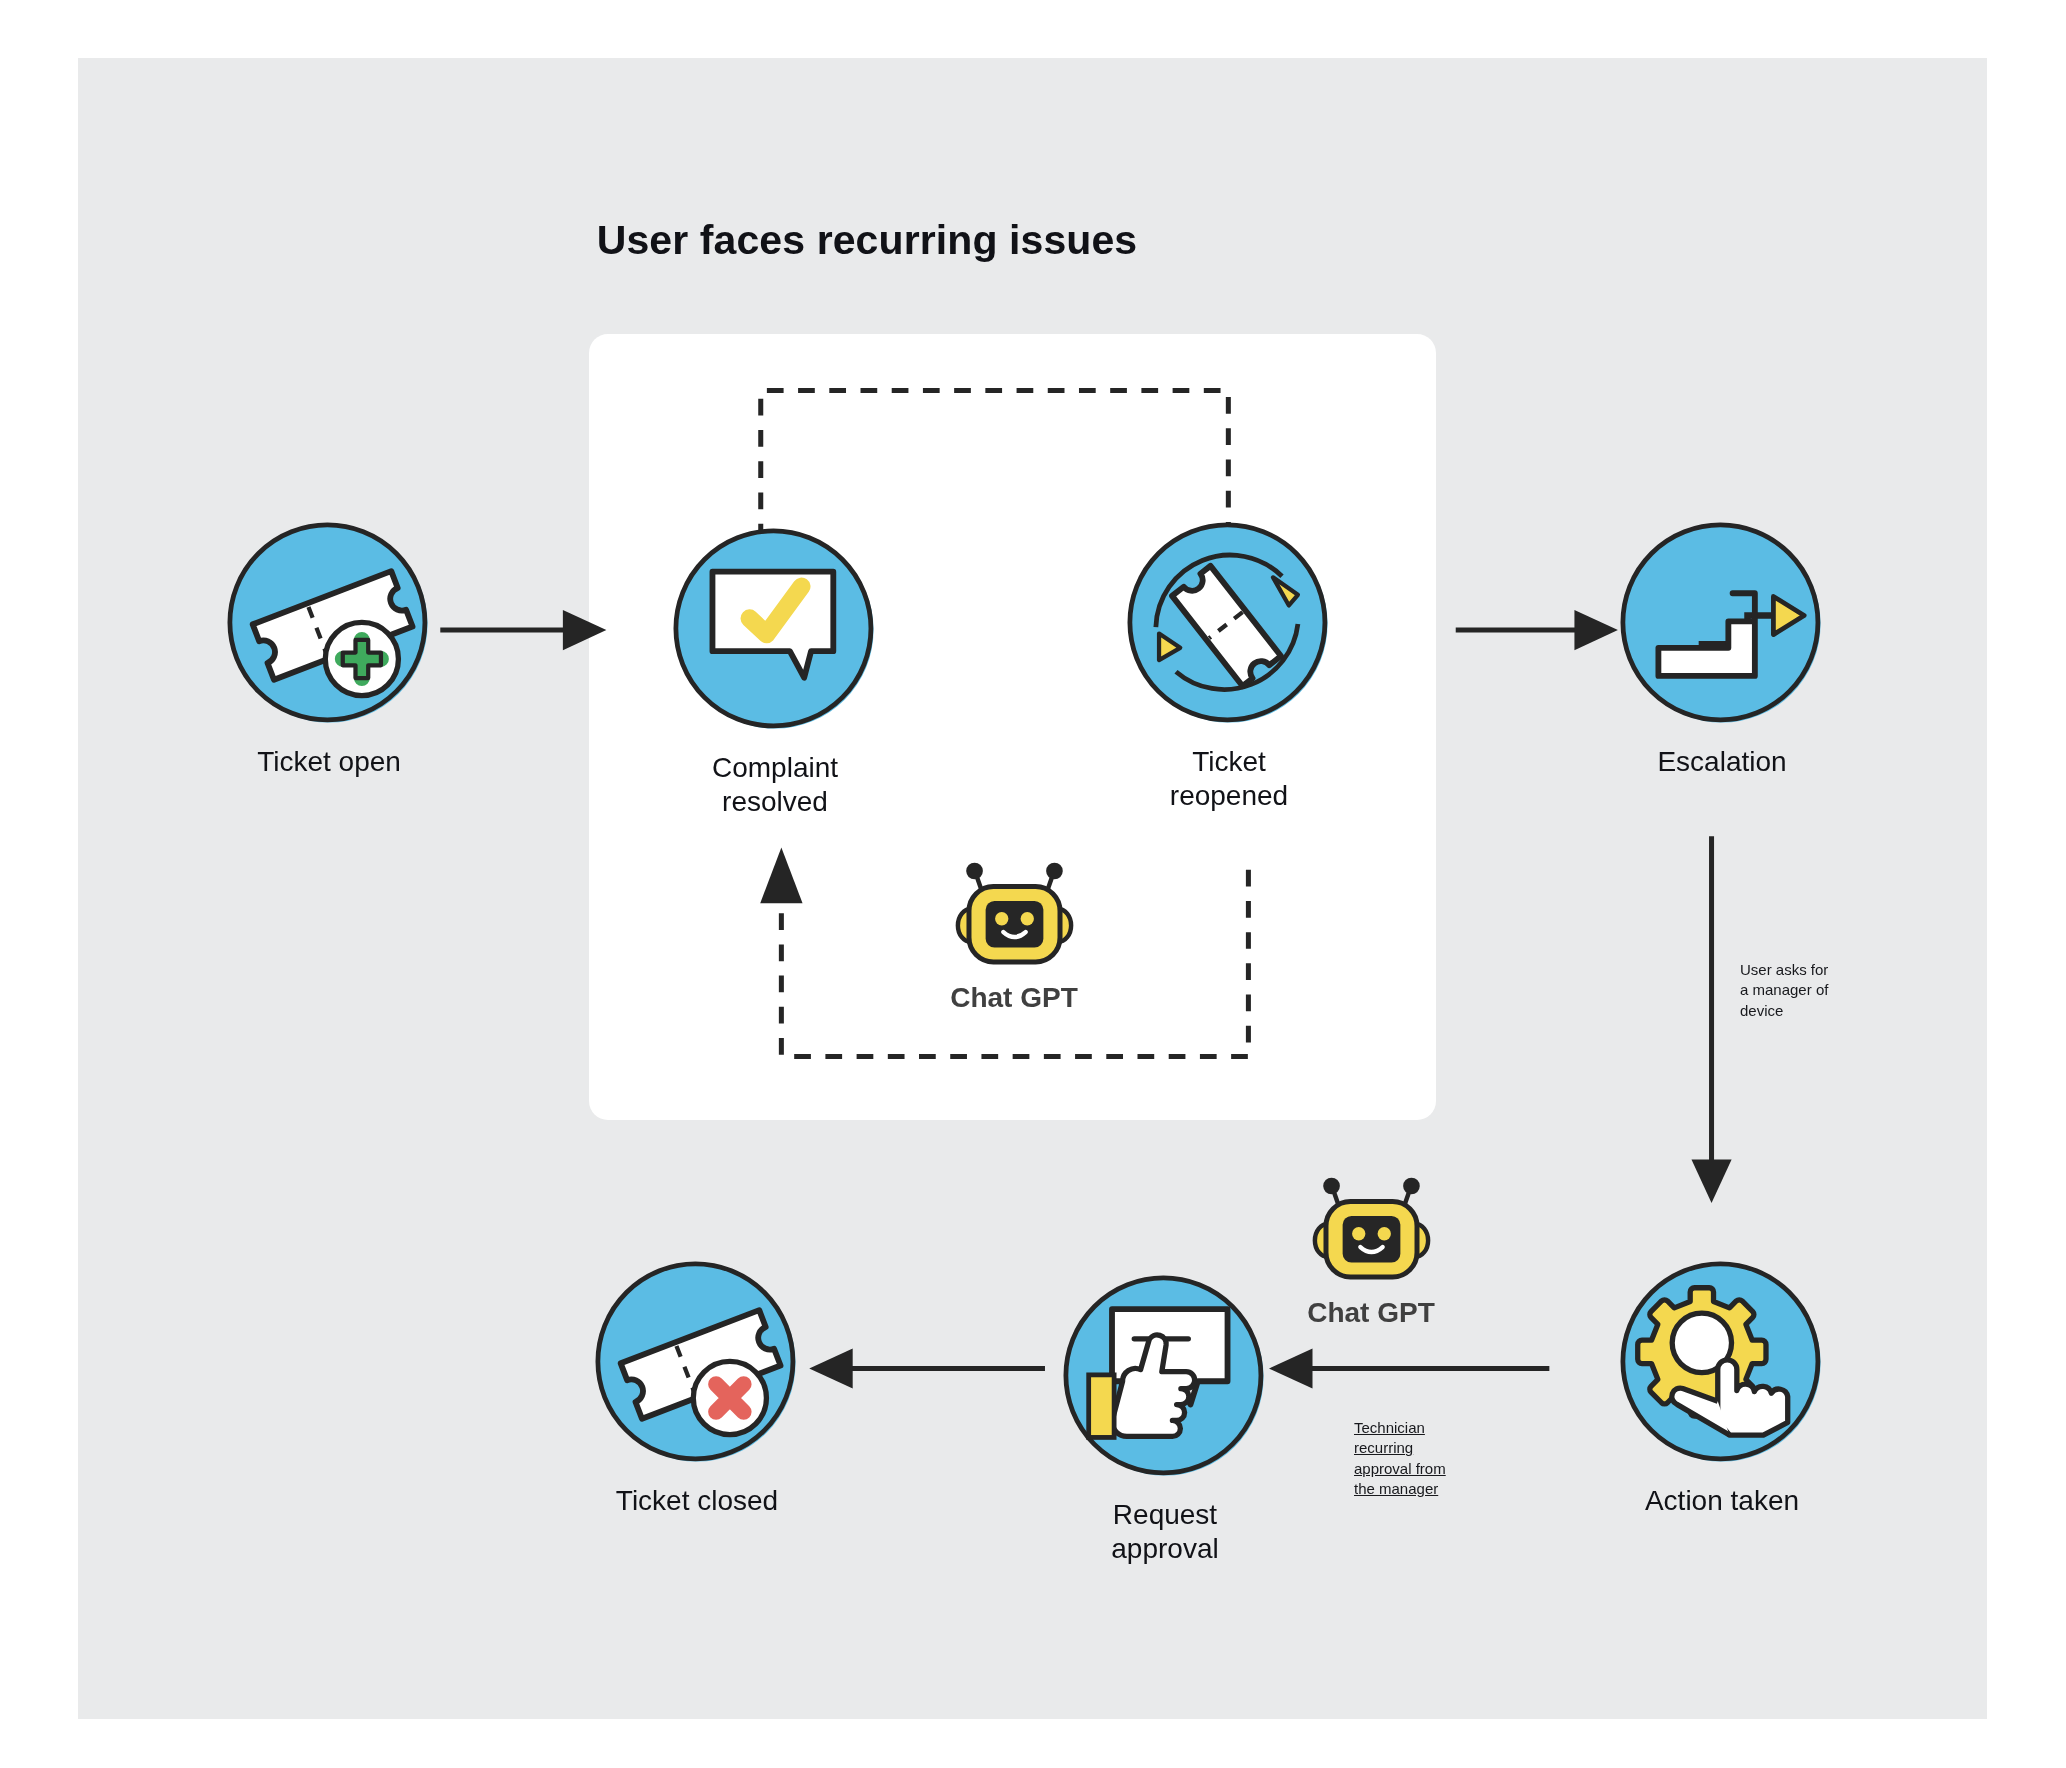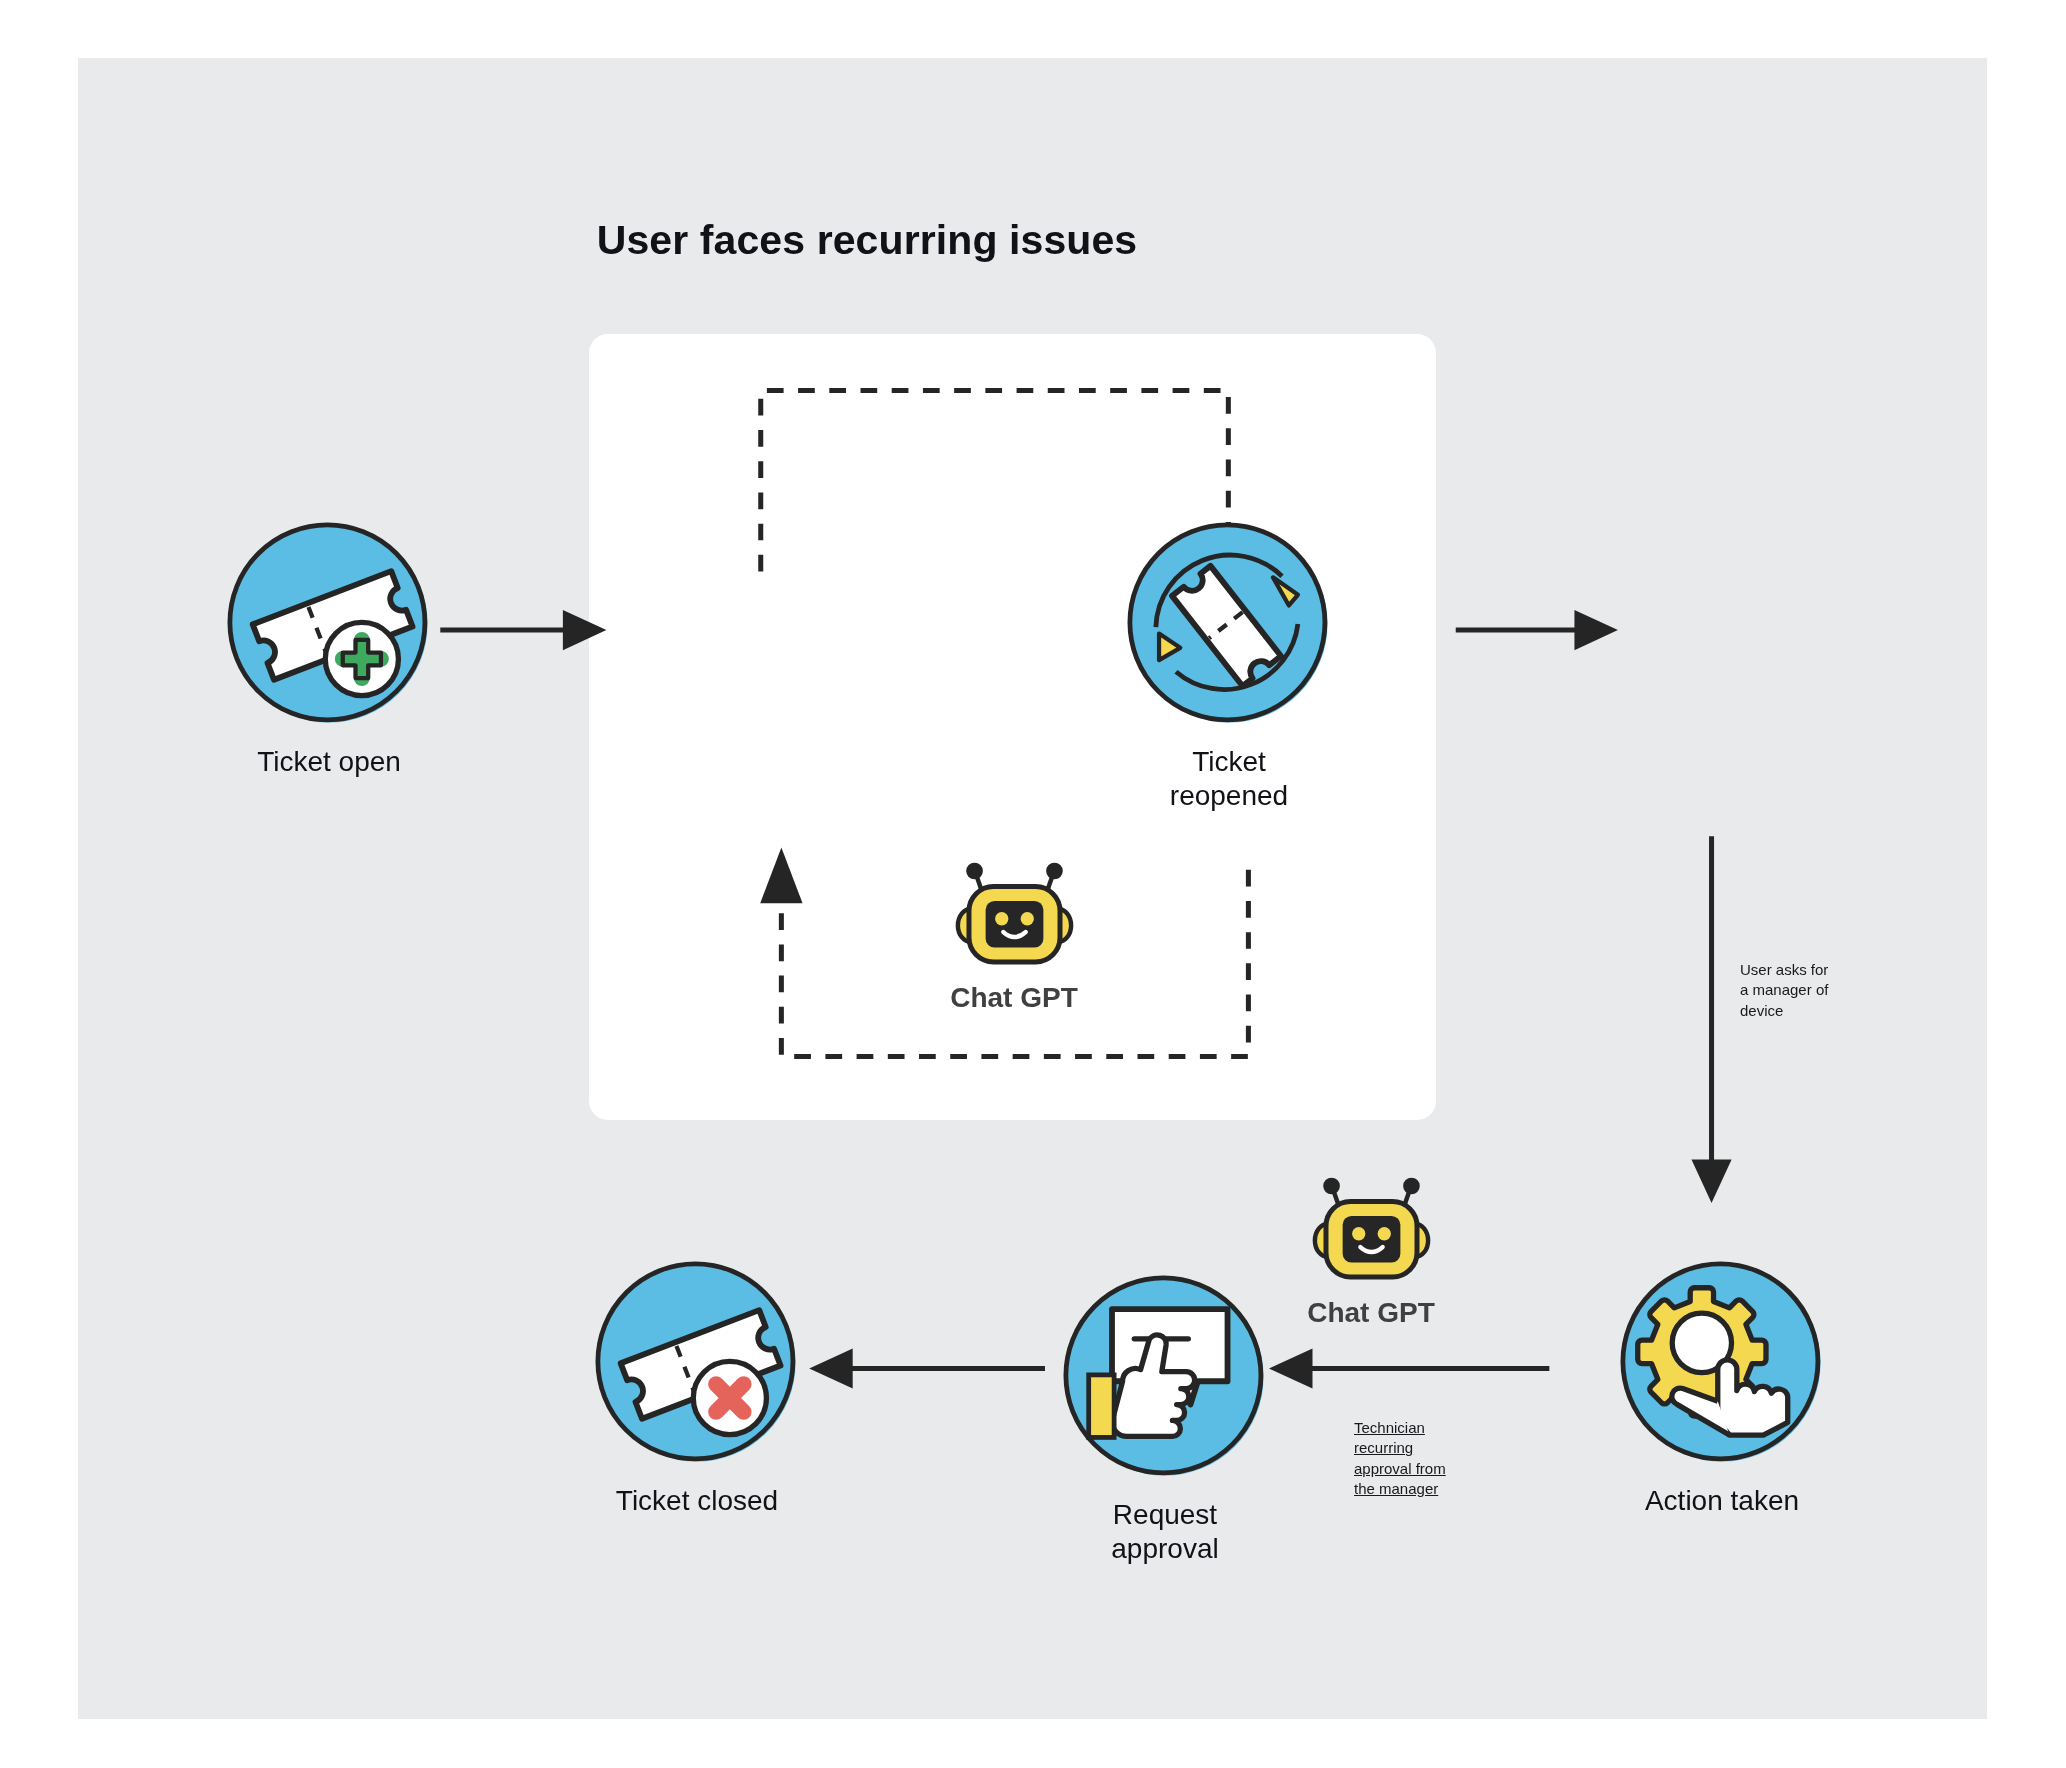--- a/index.html
+++ b/index.html
@@ -133,20 +133,35 @@
         </g>
         <circle cx="262" cy="266" r="69" fill="#ffffff" stroke="#252525" stroke-width="10"></circle>
         <path d="M262,230 L262,302 M226,266 L298,266" fill="none" stroke="#3faa5d" stroke-width="30" stroke-linecap="round"></path>
         <path d="M262,230 L262,302 M226,266 L298,266" fill="none" stroke="#252525" stroke-width="8" stroke-linecap="round" opacity="0"></path>
         <path d="M250,230 h24 v24 h24 v24 h-24 v24 h-24 v-24 h-24 v-24 h24 Z" fill="none" stroke="#252525" stroke-width="8" stroke-linejoin="round"></path>
       </svg>
     </div>
     <div class="node-label">Ticket open</div>
   </div>
 
+  <div class="node" style="left:658px;top:524px;">
+    <div class="badge">
+      <svg viewBox="0 0 400 400">
+        <circle cx="200" cy="200" r="186" fill="#5bbce4"></circle>
+        <circle cx="197" cy="197" r="184" fill="none" stroke="#252525" stroke-width="9"></circle>
+        <path d="M82,90 L310,90 L310,240 L268,240 L255,290 L228,240 L82,240 Z" fill="#ffffff" stroke="#252525" stroke-width="11" stroke-linejoin="round"></path>
+        <path d="M152,178 L184,208 L250,118" fill="none" stroke="#f4d84f" stroke-width="34" stroke-linecap="round" stroke-linejoin="round"></path>
+        <path d="M152,178 L184,208 L250,118" fill="none" stroke="#252525" stroke-width="46" stroke-linecap="round" stroke-linejoin="round" opacity="0"></path>
+      </svg>
+    </div>
+    <div class="node-label">
+      <div>Complaint</div>
+      <div>resolved</div>
+    </div>
+  </div>
 
   <div class="node" style="left:1112px;top:518px;">
     <div class="badge">
       <svg viewBox="0 0 400 400">
         <circle cx="200" cy="200" r="186" fill="#5bbce4"></circle>
         <circle cx="197" cy="197" r="184" fill="none" stroke="#252525" stroke-width="9"></circle>
         <path d="M62,206 A140,140 0 0 1 300,110" fill="none" stroke="#252525" stroke-width="9"></path>
         <path d="M330,200 A140,140 0 0 1 100,290" fill="none" stroke="#252525" stroke-width="9"></path>
         <path d="M283,112 L330,145 L313,165 Z" fill="#f4d84f" stroke="#252525" stroke-width="8" stroke-linejoin="round"></path>
         <path d="M68,218 L108,245 L68,268 Z" fill="#f4d84f" stroke="#252525" stroke-width="8" stroke-linejoin="round"></path>
@@ -155,20 +170,32 @@
           <line x1="198" y1="166" x2="198" y2="246" stroke="#252525" stroke-width="8" stroke-dasharray="20 18"></line>
         </g>
       </svg>
     </div>
     <div class="node-label">
       <div>Ticket</div>
       <div>reopened</div>
     </div>
   </div>
 
+  <div class="node" style="left:1605px;top:518px;">
+    <div class="badge">
+      <svg viewBox="0 0 400 400">
+        <circle cx="200" cy="200" r="186" fill="#5bbce4"></circle>
+        <circle cx="197" cy="197" r="184" fill="none" stroke="#252525" stroke-width="9"></circle>
+        <path d="M78,288 L162,288 L162,238 L248,238 L248,184 L322,184" fill="none" stroke="#252525" stroke-width="12" stroke-linejoin="miter"></path>
+        <path d="M220,142 L262,142 L262,195 L212,195 L212,245 L80,245 L80,298 L262,298 L262,142 Z" fill="#ffffff" stroke="#252525" stroke-width="11" stroke-linejoin="round"></path>
+        <path d="M297,148 L355,184 L297,220 Z" fill="#f4d84f" stroke="#252525" stroke-width="9" stroke-linejoin="round"></path>
+      </svg>
+    </div>
+    <div class="node-label">Escalation</div>
+  </div>
 
   <div class="node" style="left:1605px;top:1257px;">
     <div class="badge">
       <svg viewBox="0 0 400 400">
         <circle cx="200" cy="200" r="186" fill="#5bbce4"></circle>
         <circle cx="197" cy="197" r="184" fill="none" stroke="#252525" stroke-width="9"></circle>
         <path d="M148,58 h28 a8,8 0 0 1 8,8 v18 l30,12 l13,-13 a8,8 0 0 1 11,0 l20,20 a8,8 0 0 1 0,11 l-13,13 l12,30 h18 a8,8 0 0 1 8,8 v28 a8,8 0 0 1 -8,8 h-18 l-12,30 l13,13 a8,8 0 0 1 0,11 l-20,20 a8,8 0 0 1 -11,0 l-13,-13 l-30,12 v18 a8,8 0 0 1 -8,8 h-28 a8,8 0 0 1 -8,-8 v-18 l-30,-12 l-13,13 a8,8 0 0 1 -11,0 l-20,-20 a8,8 0 0 1 0,-11 l13,-13 l-12,-30 h-18 a8,8 0 0 1 -8,-8 v-28 a8,8 0 0 1 8,-8 h18 l12,-30 l-13,-13 a8,8 0 0 1 0,-11 l20,-20 a8,8 0 0 1 11,0 l13,13 l30,-12 v-18 a8,8 0 0 1 8,-8 Z" fill="#f4d84f" stroke="#252525" stroke-width="10" stroke-linejoin="round"></path>
         <circle cx="162" cy="162" r="56" fill="#ffffff" stroke="#252525" stroke-width="10"></circle>
         <path d="M192,310 L192,212 a18,18 0 0 1 36,0 L228,252 a17,17 0 0 1 33,2 a17,17 0 0 1 32,3 a17,17 0 0 1 31,6 L324,312 L278,336 L214,336 Z" fill="#ffffff" stroke="#252525" stroke-width="10" stroke-linejoin="round"></path>
         <path d="M192,272 L126,248 a16,16 0 0 0 -11,30 L214,336" fill="#ffffff" stroke="#252525" stroke-width="10" stroke-linejoin="round"></path>

